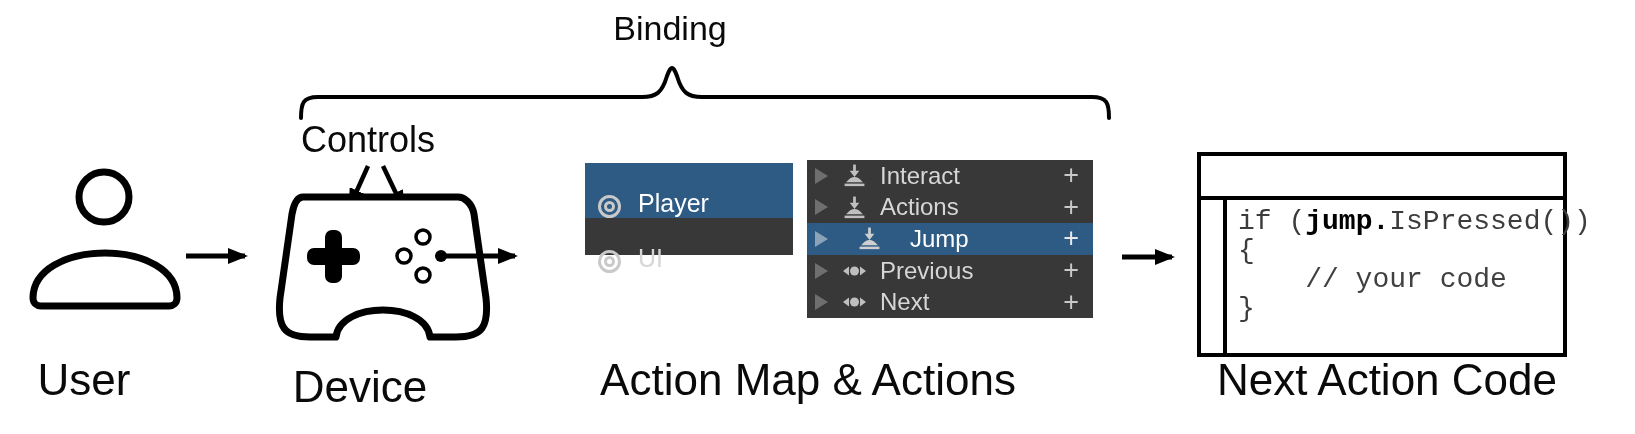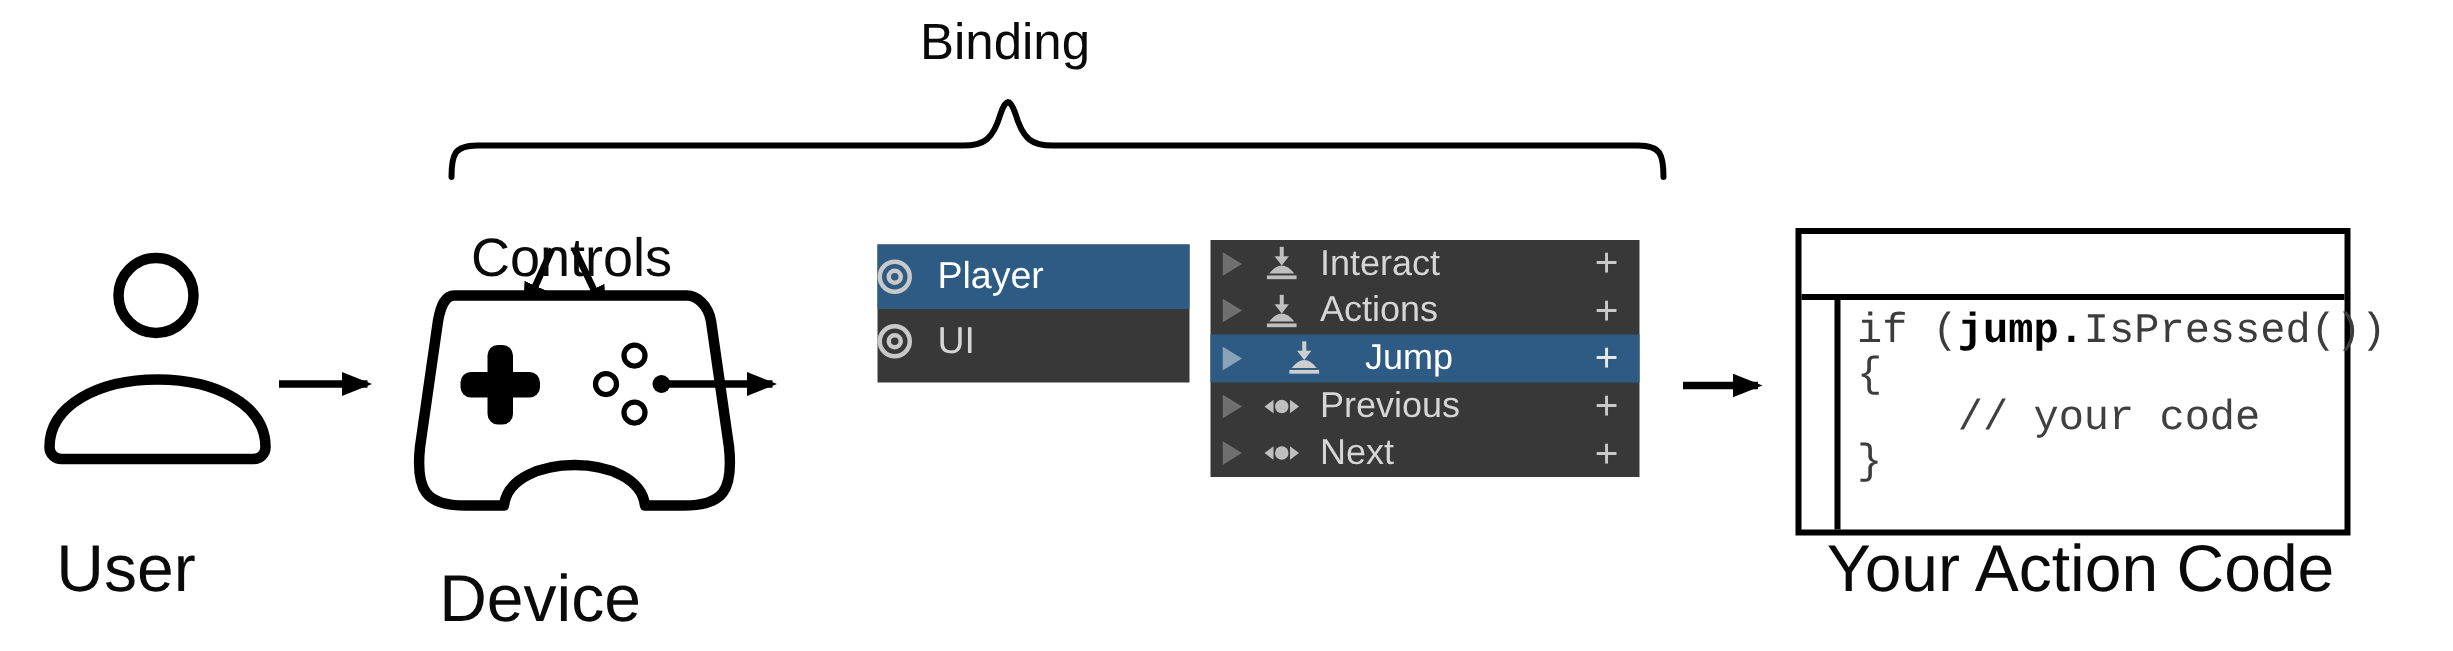--- a/index.html
+++ b/index.html
@@ -11,21 +11,21 @@
   .centered{transform:translateX(-50%);white-space:nowrap;}
   .diagram-label{font-size:44px;line-height:1.1;color:#0a0a0a;}
   .small-label{font-size:34px;line-height:1.1;}
   .controls-label{font-size:36px;line-height:1.1;}
 
   
   svg.overlay{position:absolute;left:0;top:0;width:1635px;height:434px;}
 
   
   .maps-panel{left:585px;top:163px;width:208px;height:92px;background:#383838;}
-  .map-row{height:43px;display:flex;align-items:center;gap:17px;
+  .map-row{height:55px;display:flex;align-items:flex-end;padding-left:13px;gap:17px;
            font-size:25px;color:#d6d6d6;}
   .map-row.selected{background:#2e5b84;color:#ffffff;}
   .ring-icon{width:17px;height:17px;border:3px solid #c9c9c9;border-radius:50%;
              display:flex;align-items:center;justify-content:center;flex:0 0 auto;}
   .ring-inner{width:5px;height:5px;border:3px solid #c9c9c9;border-radius:50%;}
 
   
   .actions-panel{left:807px;top:160px;width:286px;height:158px;background:#383838;
                  display:flex;flex-direction:column;}
   .act-row{flex:1 1 0;display:flex;align-items:center;padding:0 14px 0 8px;gap:12px;
@@ -96,21 +96,21 @@
       </g>
     </g>
 
     <line x1="444" y1="256" x2="515" y2="256" stroke="#000" stroke-width="5" marker-end="url(#ah)"></line>
 
     <line x1="1122" y1="257" x2="1172" y2="257" stroke="#000" stroke-width="5" marker-end="url(#ah)"></line>
   </svg>
 
   <div class="abs centered small-label" style="left:670px;top:10px;">Binding</div>
 
-  <div class="abs centered controls-label" style="left:381px;top:120px;margin-top:32px;">Controls</div>
+  <div class="abs centered controls-label" style="left:368px;top:120px;">Controls</div>
 
   <div class="abs maps-panel">
     <div class="map-row selected">
       <span class="ring-icon">
           <span class="ring-inner"></span>
         </span>
       <span>Player</span>
     </div>
     <div class="map-row">
       <span class="ring-icon">
@@ -218,16 +218,17 @@
       <div class="code-content">
         <div class="code-line"><span>if (</span><b>jump.</b><span>IsPressed())</span></div>
         <div class="code-line"><span>{</span></div>
         <div class="code-line comment"><span>    // your code</span></div>
         <div class="code-line"><span>}</span></div>
       </div>
     </div>
   </div>
 
   <div class="abs centered diagram-label" style="left:84px;top:356px;">User</div>
-  <div class="abs centered diagram-label" style="left:360px;top:376px;">Device</div>
-  <div class="abs centered diagram-label" style="left:1387px;top:356px;">Your Action Code</div>
+  <div class="abs centered diagram-label" style="left:360px;top:363px;">Device</div>
+  <div class="abs centered diagram-label" style="left:808px;top:356px;">Action Map &amp; Actions</div>
+  <div class="abs centered diagram-label" style="left:1387px;top:356px;">Next Action Code</div>
 
 </div>
 
 </body></html>

